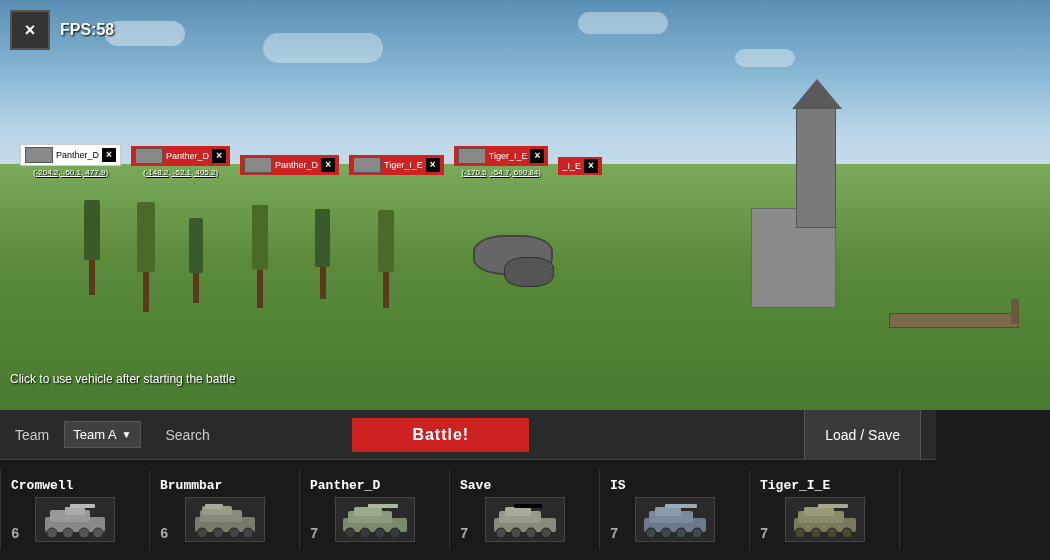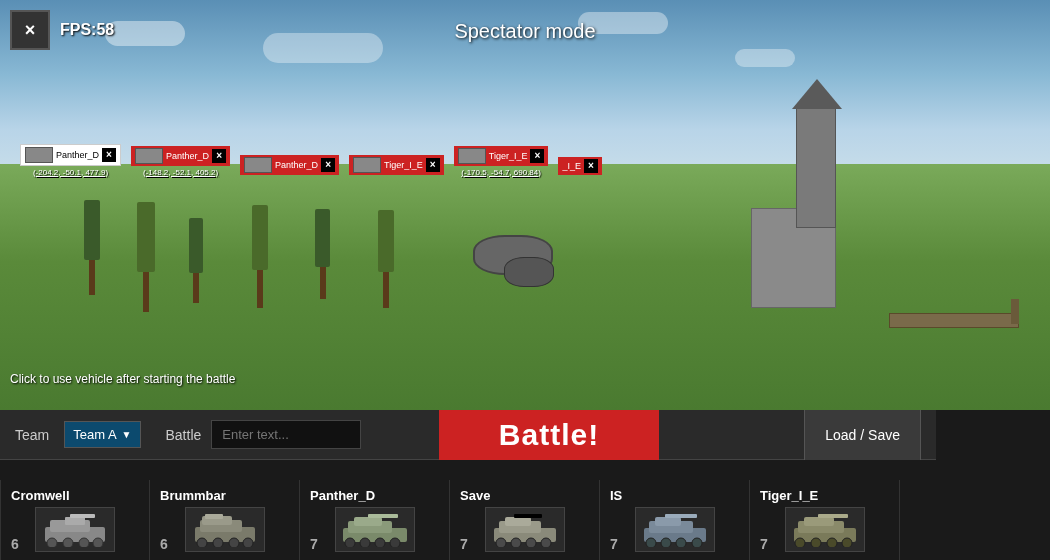--- a/index.html
+++ b/index.html
@@ -237,21 +237,21 @@
       border-bottom: 1px solid #444;
     }
 
     .team-label {
       color: #ccc;
       font-size: 14px;
       margin-right: 5px;
     }
 
     .team-select {
-      background: #0c4a6e;
+      background: #404040;
       color: white;
       border: 1px solid #555;
       padding: 5px 8px;
       font-size: 13px;
       cursor: pointer;
       display: flex;
       align-items: center;
       gap: 5px;
     }
 
@@ -267,21 +267,21 @@
       color: #888;
       padding: 6px 10px;
       font-size: 13px;
       width: 150px;
     }
 
     .battle-btn {
       margin: 0 auto;
       background: #cc2222;
       color: white;
-      font-size: 30px;
+      font-size: 16px;
       font-weight: bold;
       padding: 8px 60px;
       border: none;
       cursor: pointer;
       letter-spacing: 1px;
     }
 
     .load-save-btn {
       margin-left: auto;
       background: #3a3a3a;
@@ -290,22 +290,23 @@
       padding: 24px 20px;
       font-size: 14px;
       cursor: pointer;
     }
 
     
     .vehicle-list {
       height: 100px;
       background: #1a1a1a;
       display: flex;
-      align-items: flex-end;
+      align-items: center;
       overflow-x: auto;
+      font-family: Liberation Mono, monospace;
     }
 
     .vehicle-slot {
       min-width: 150px;
       border-right: 1px solid #333;
       padding: 8px 10px;
       display: flex;
       flex-direction: column;
       align-items: flex-start;
       position: relative;
@@ -401,21 +402,20 @@
   <div style="position:absolute;right:3%;bottom:20%;width:130px;height:15px;background:#7a6a4a;border:1px solid #5a4a2a"></div>
   <div style="position:absolute;right:3%;bottom:21%;width:8px;height:25px;background:#6a5a3a;left:auto"></div>
 
   <div class="top-left">
     <div class="close-btn">
       <span>×</span>
     </div>
     <div class="fps-display">FPS:58</div>
   </div>
 
-  <div class="spectator-title">Spectator mode</div>
 
   <div class="vehicle-markers">
 
     <div class="vehicle-marker" style="margin-right:5px">
       <div class="marker-tag white-bg">
         <div class="tank-thumb"></div>
         <span>Panther_D</span>
         <div class="marker-x">×</div>
       </div>
       <div class="marker-coords">(-204.2, -50.1, 477.9)</div>
@@ -468,22 +468,21 @@
 
 <div id="bottom-panel">
 
   <div class="controls-bar">
     <span class="team-label">Team</span>
     <div class="team-select">
       <span>Team A</span>
       <span style="font-size:10px">▼</span>
     </div>
 
-    <span class="search-label">Battle</span>
-    <input type="text" class="search-input" placeholder="Enter text..." style="">
+    <span class="search-label">Search</span>
 
     <button class="battle-btn">Battle!</button>
 
     <button class="load-save-btn">Load / Save</button>
   </div>
 
   <div class="vehicle-list">
     <div class="vehicle-slot" style="position:relative">
       <div class="vehicle-name">Cromwell</div>
       <div class="vehicle-icon-area">

